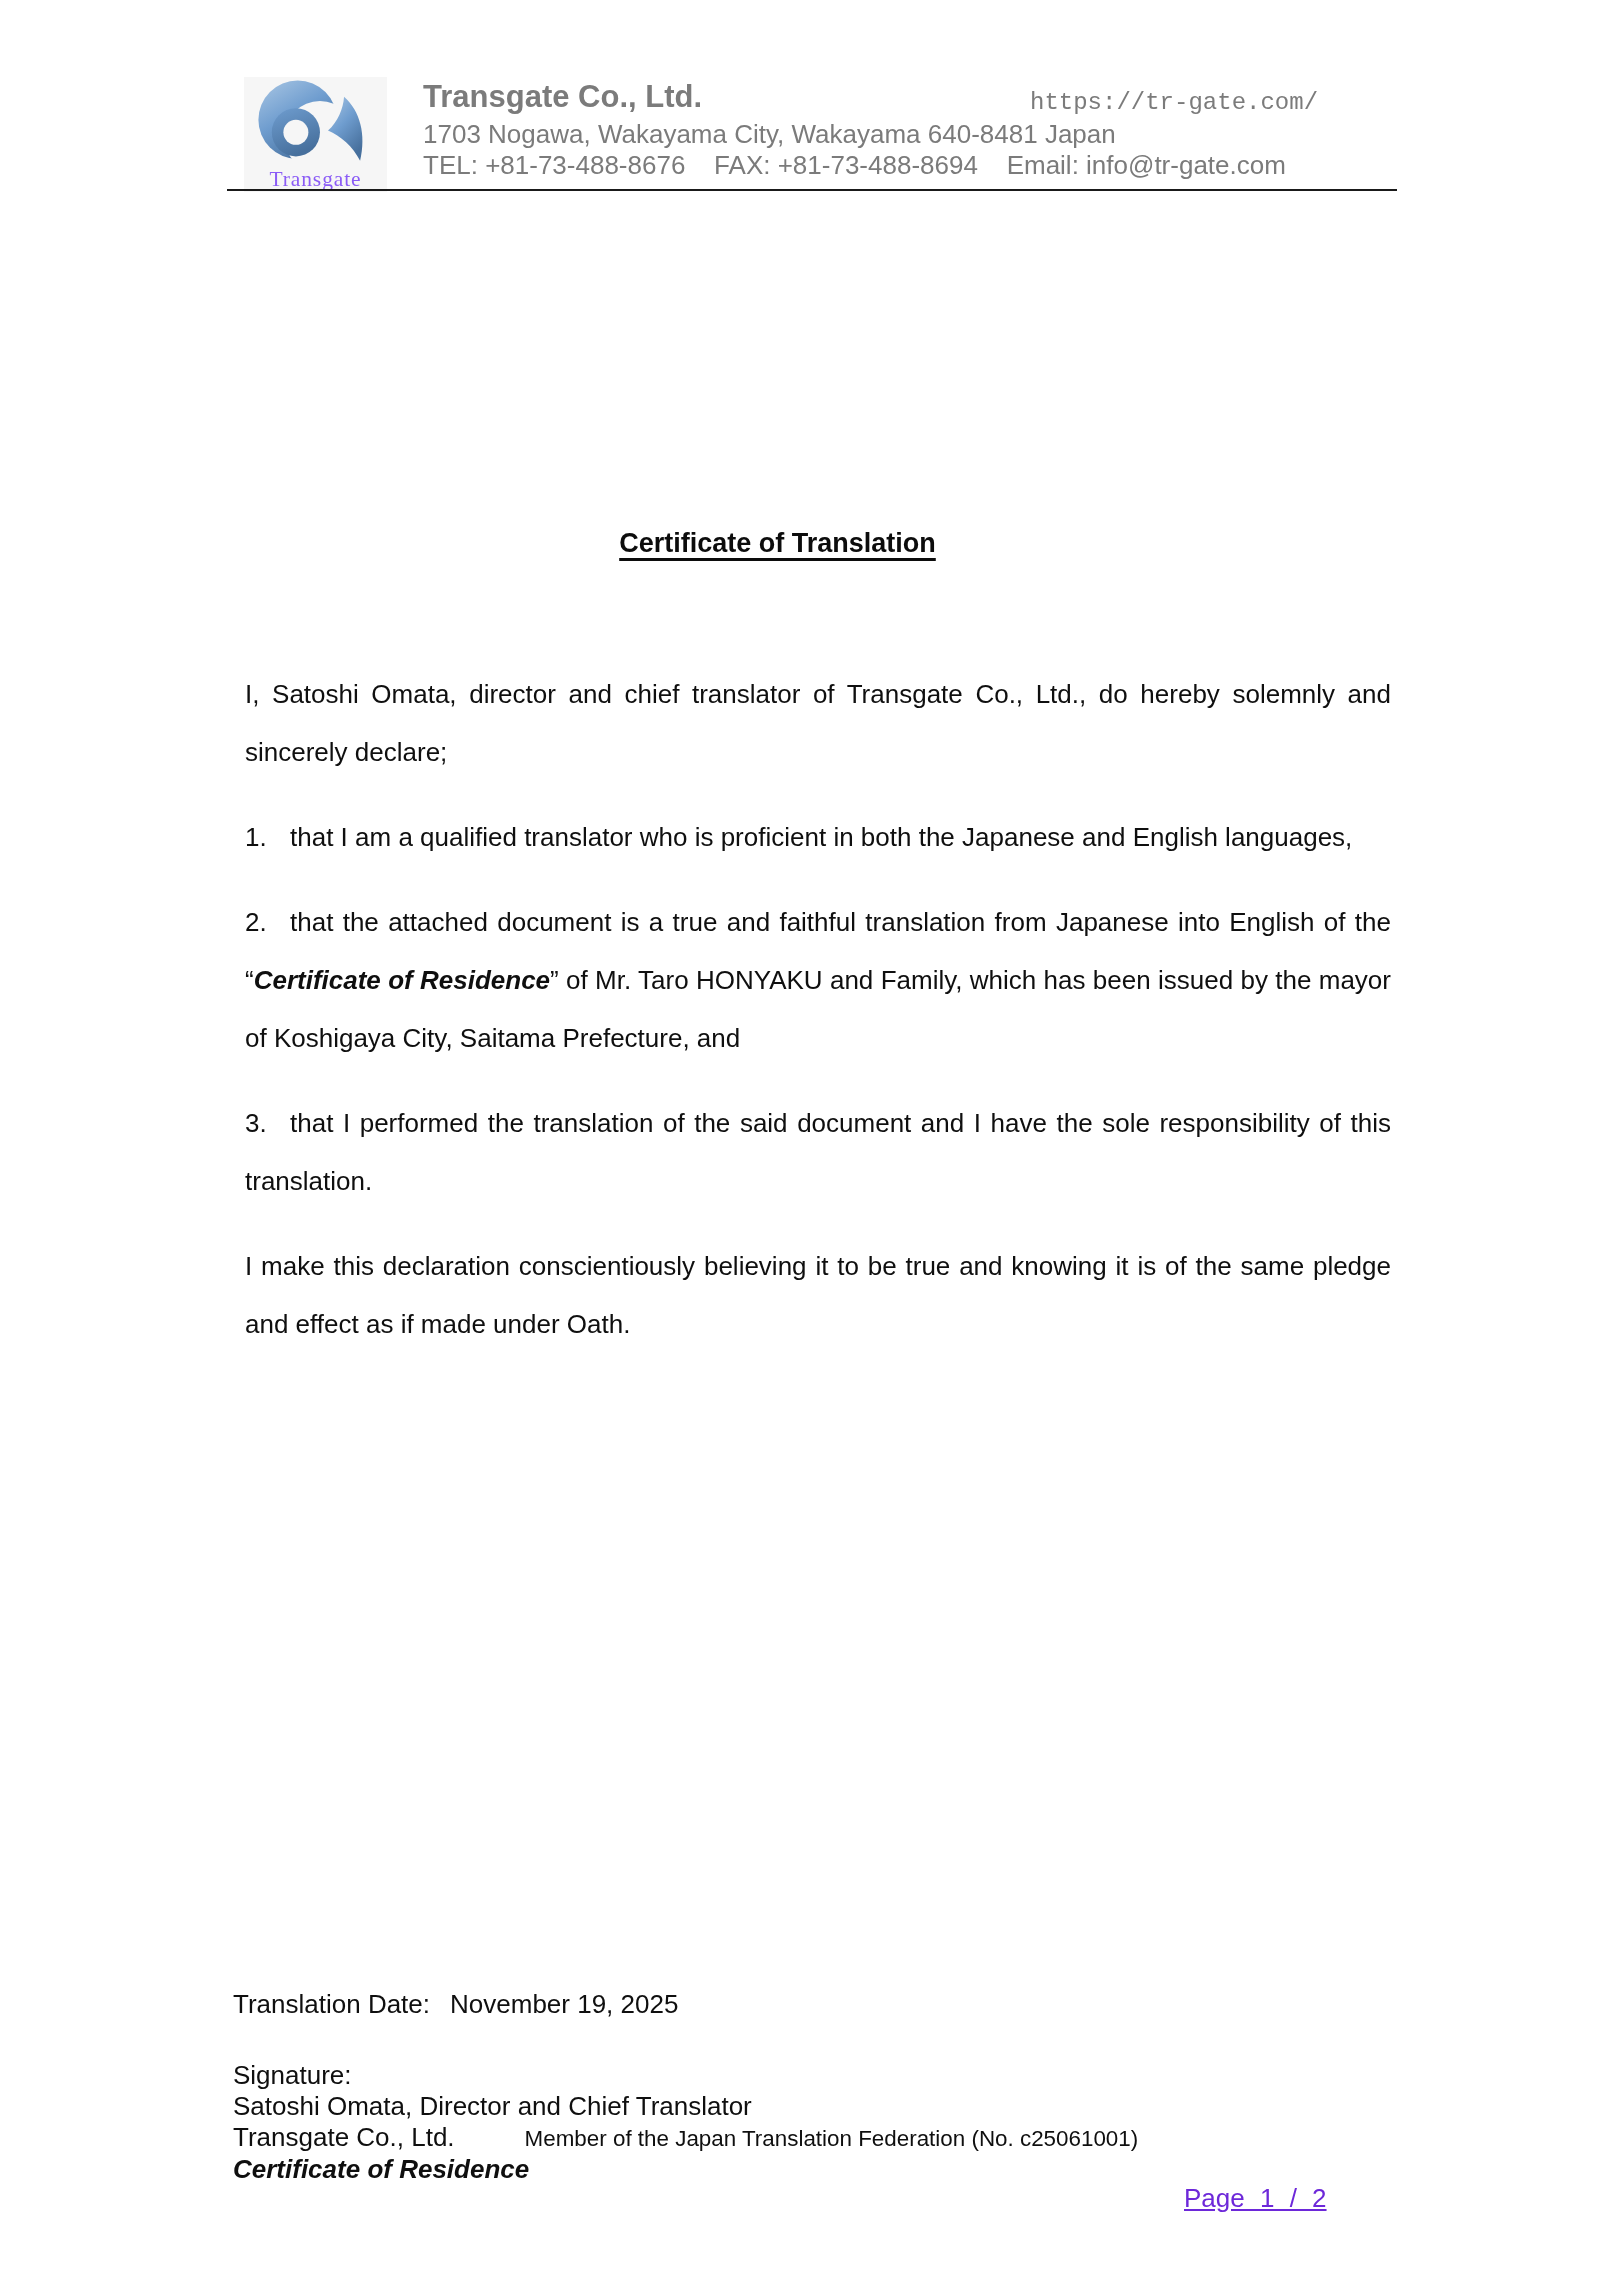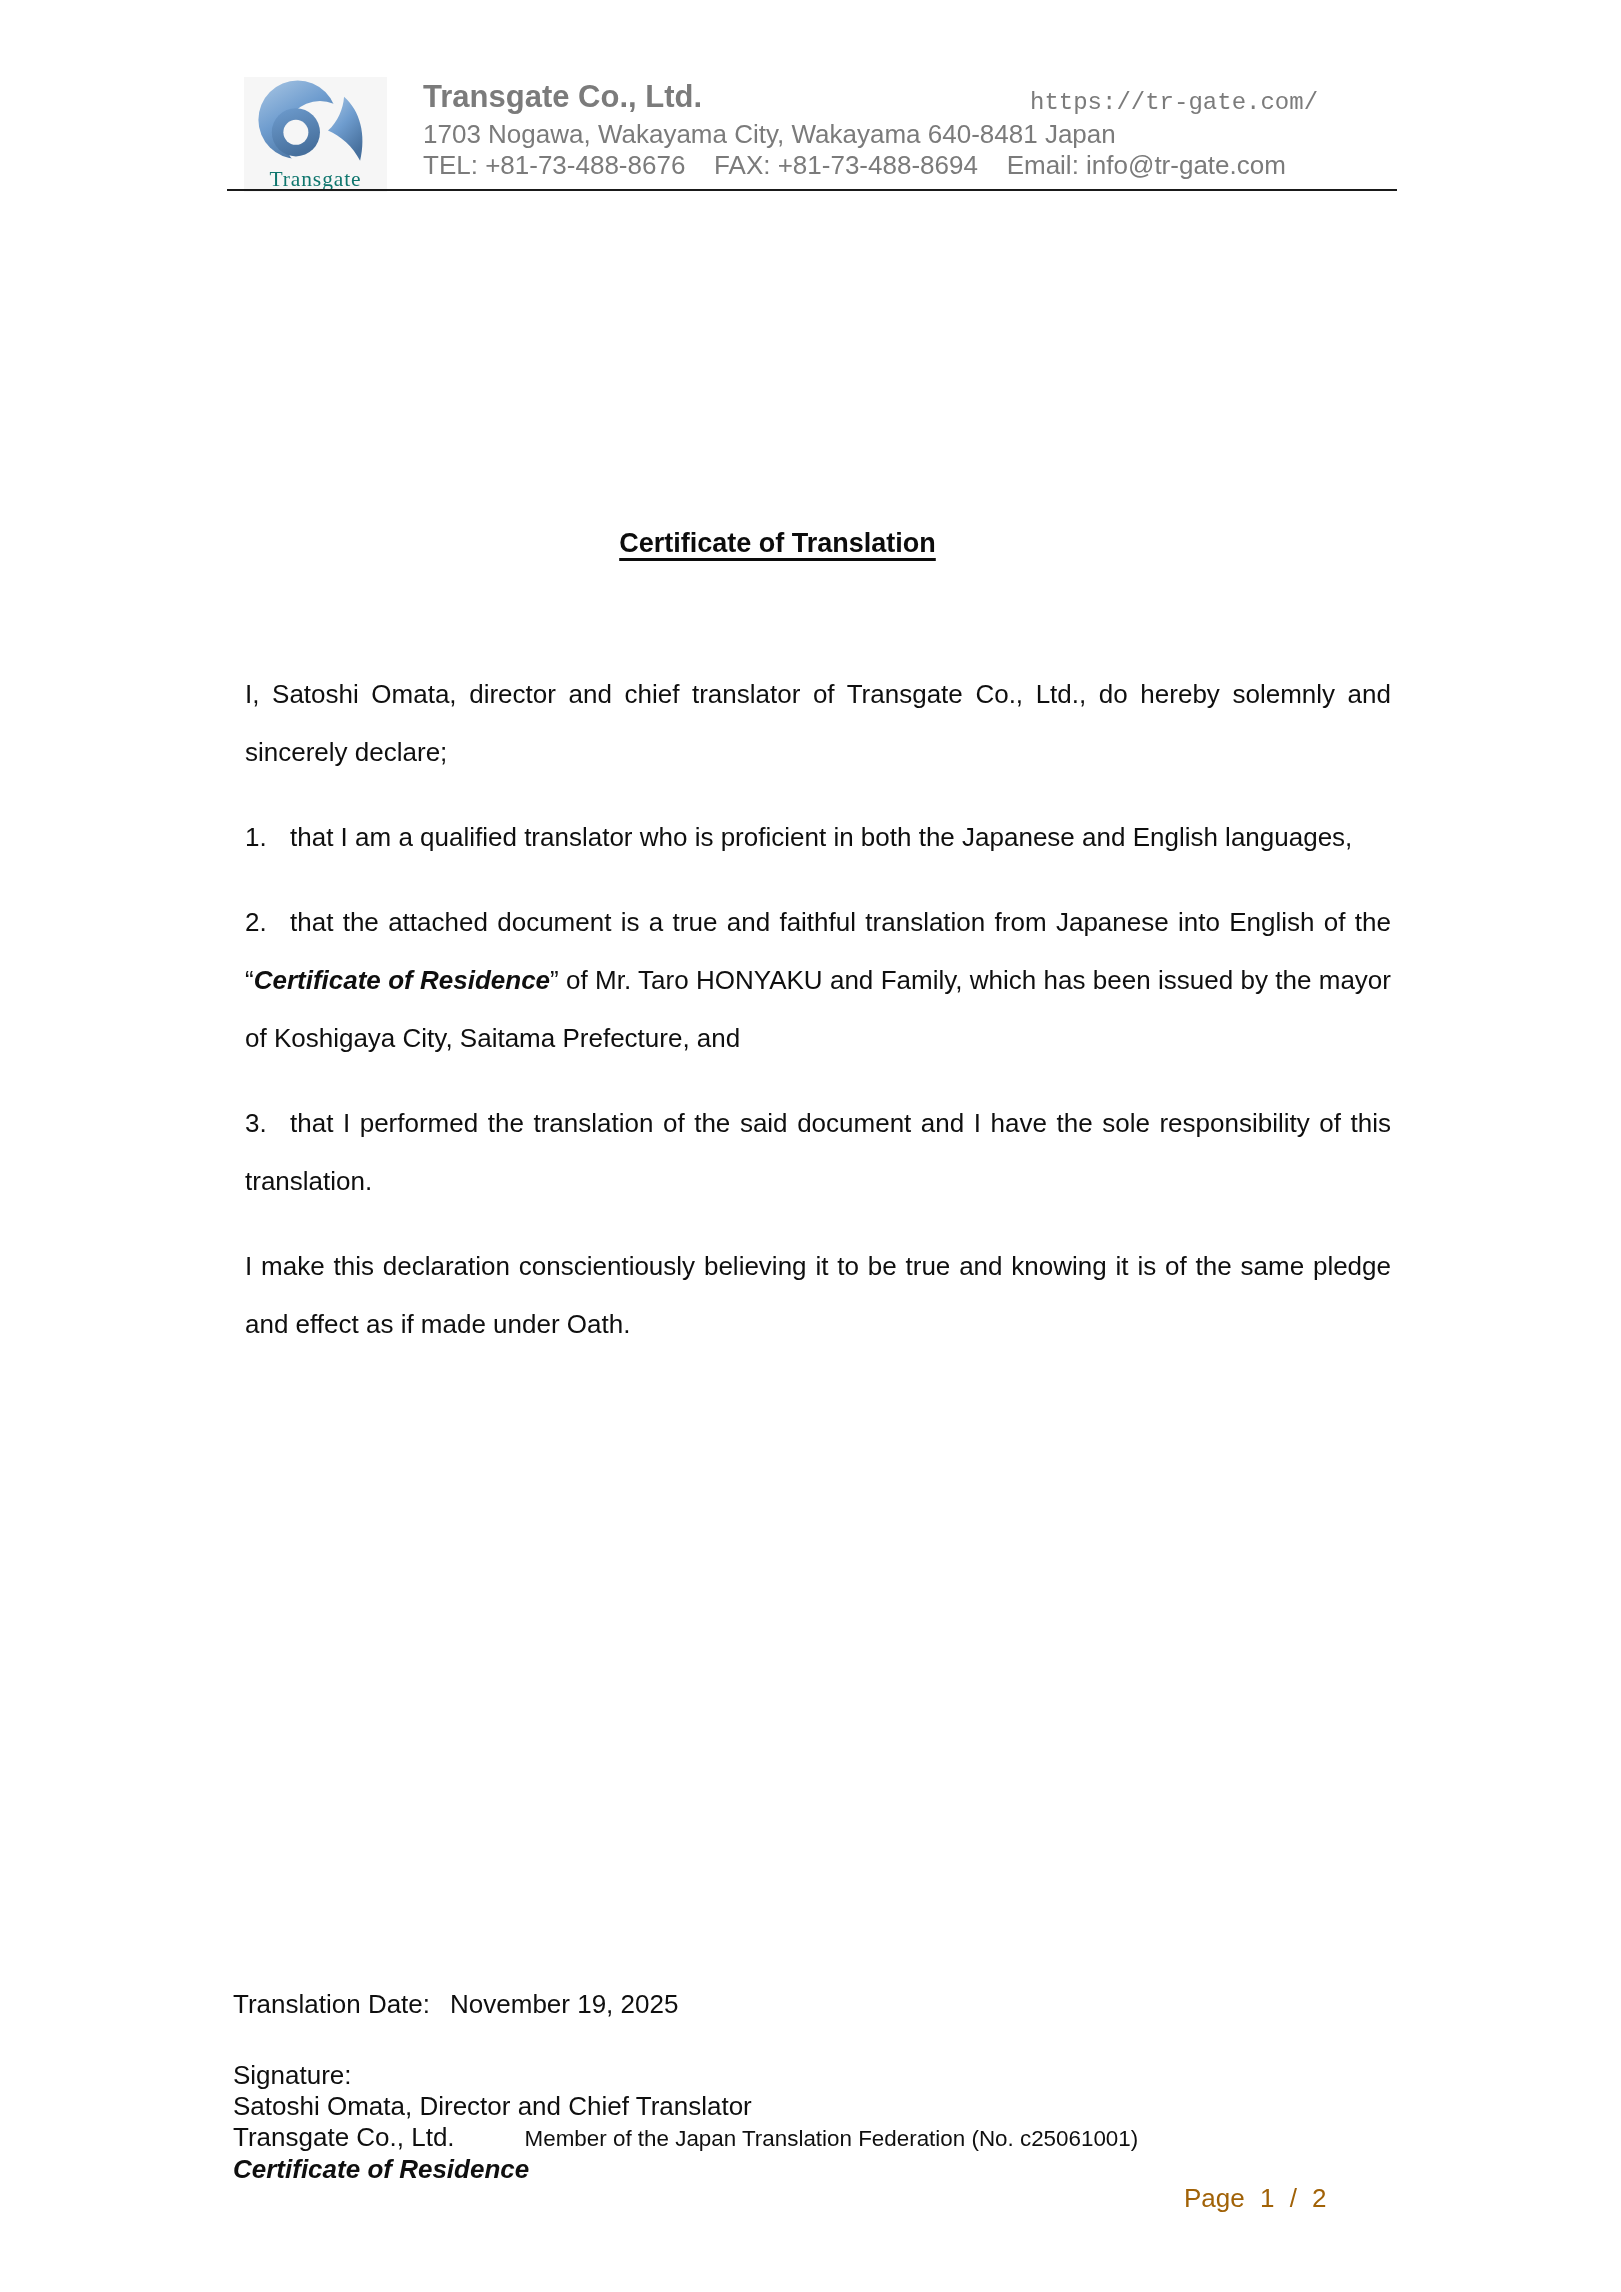--- a/index.html
+++ b/index.html
@@ -13,21 +13,21 @@
   .abs { position: absolute; }
 
   
   #logo-box {
     left: 244px; top: 77px; width: 143px; height: 115px;
     background: #f6f6f6;
   }
   #logo-caption {
     width: 143px; text-align: center;
     font-family: "Liberation Serif", serif;
-    font-size: 21.5px; color: #0f766e; letter-spacing: 0.9px;
+    font-size: 21.5px; color: #8b5cf6; letter-spacing: 0.9px;
     margin-top: -3.6px;
   }
   #company-name { left: 423px; top: 79px;  font-size: 31px; font-weight: bold; color: #7b7b7b; }
   #site-url     { left: 1030px; top: 89px; font-size: 24px; color: #7b7b7b; font-family: Liberation Mono, monospace; }
   #address-line { left: 423px; top: 119px; font-size: 26px; color: #7b7b7b; }
   #contact-line { left: 423px; top: 150px; font-size: 26px; color: #7b7b7b; }
   .contact-seg  { margin-right: 21.5px; }
   .contact-seg:last-child { margin-right: 0; }
   #header-rule  {
     left: 227px; top: 189px; width: 1170px; height: 0;
@@ -54,21 +54,21 @@
   .num { display: inline-block; width: 45px; }
   .bi  { font-weight: bold; font-style: italic; }
   .it  { }
 
   
   #translation-date { left: 233px; top: 1989px; font-size: 26px; color: #0f0f0f; }
   #translation-date .date-value { margin-left: 20px; text-align: right; }
   #signature-block  { left: 233px; top: 2060px; font-size: 26px; line-height: 31px; color: #0f0f0f; }
   .membership { font-size: 22.4px; margin-left: 70px; }
   .doc-ref { font-weight: bold; font-style: italic; }
-  #page-num { left: 1184px; top: 2183px; font-size: 26px; word-spacing: 8px; color: #a16207; }
+  #page-num { left: 1184px; top: 2183px; font-size: 26px; word-spacing: 8px; color: #6d28d9; text-decoration: underline; }
 </style>
 </head>
 <body>
 
 <div class="abs" id="logo-box">
   <svg width="143" height="91" viewBox="0 0 160 102">
     <defs>
       <linearGradient id="lg1" x1="0" y1="0" x2="0.6" y2="1">
         <stop offset="0" stop-color="#aac7e4"></stop>
         <stop offset="0.5" stop-color="#6f9dcf"></stop>

